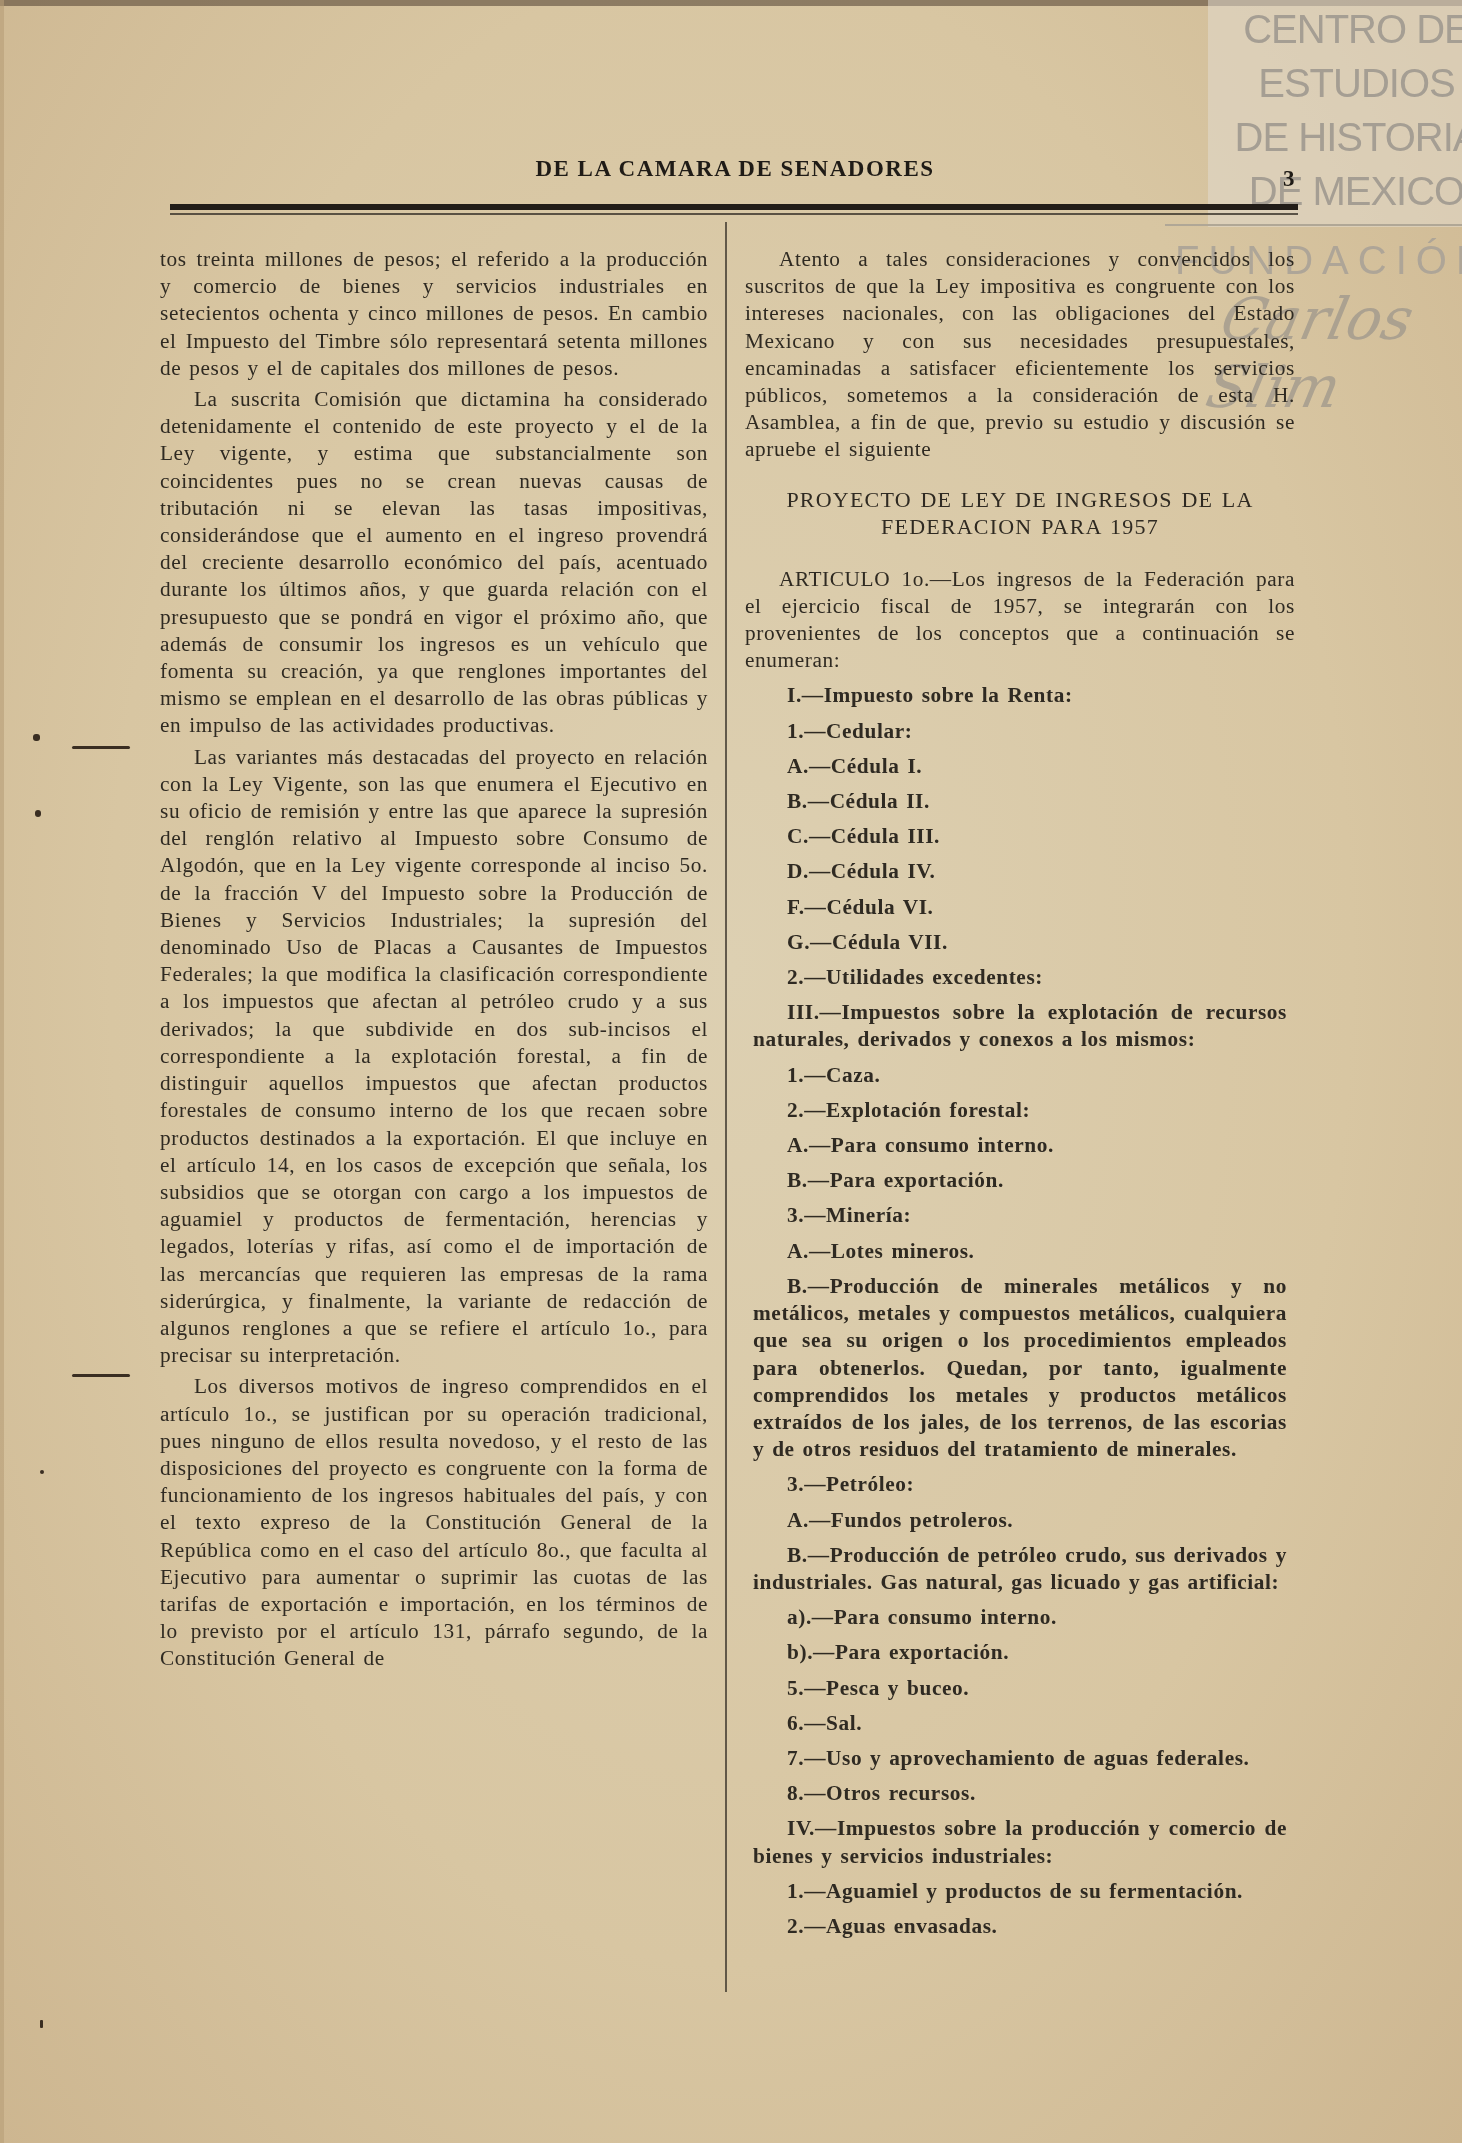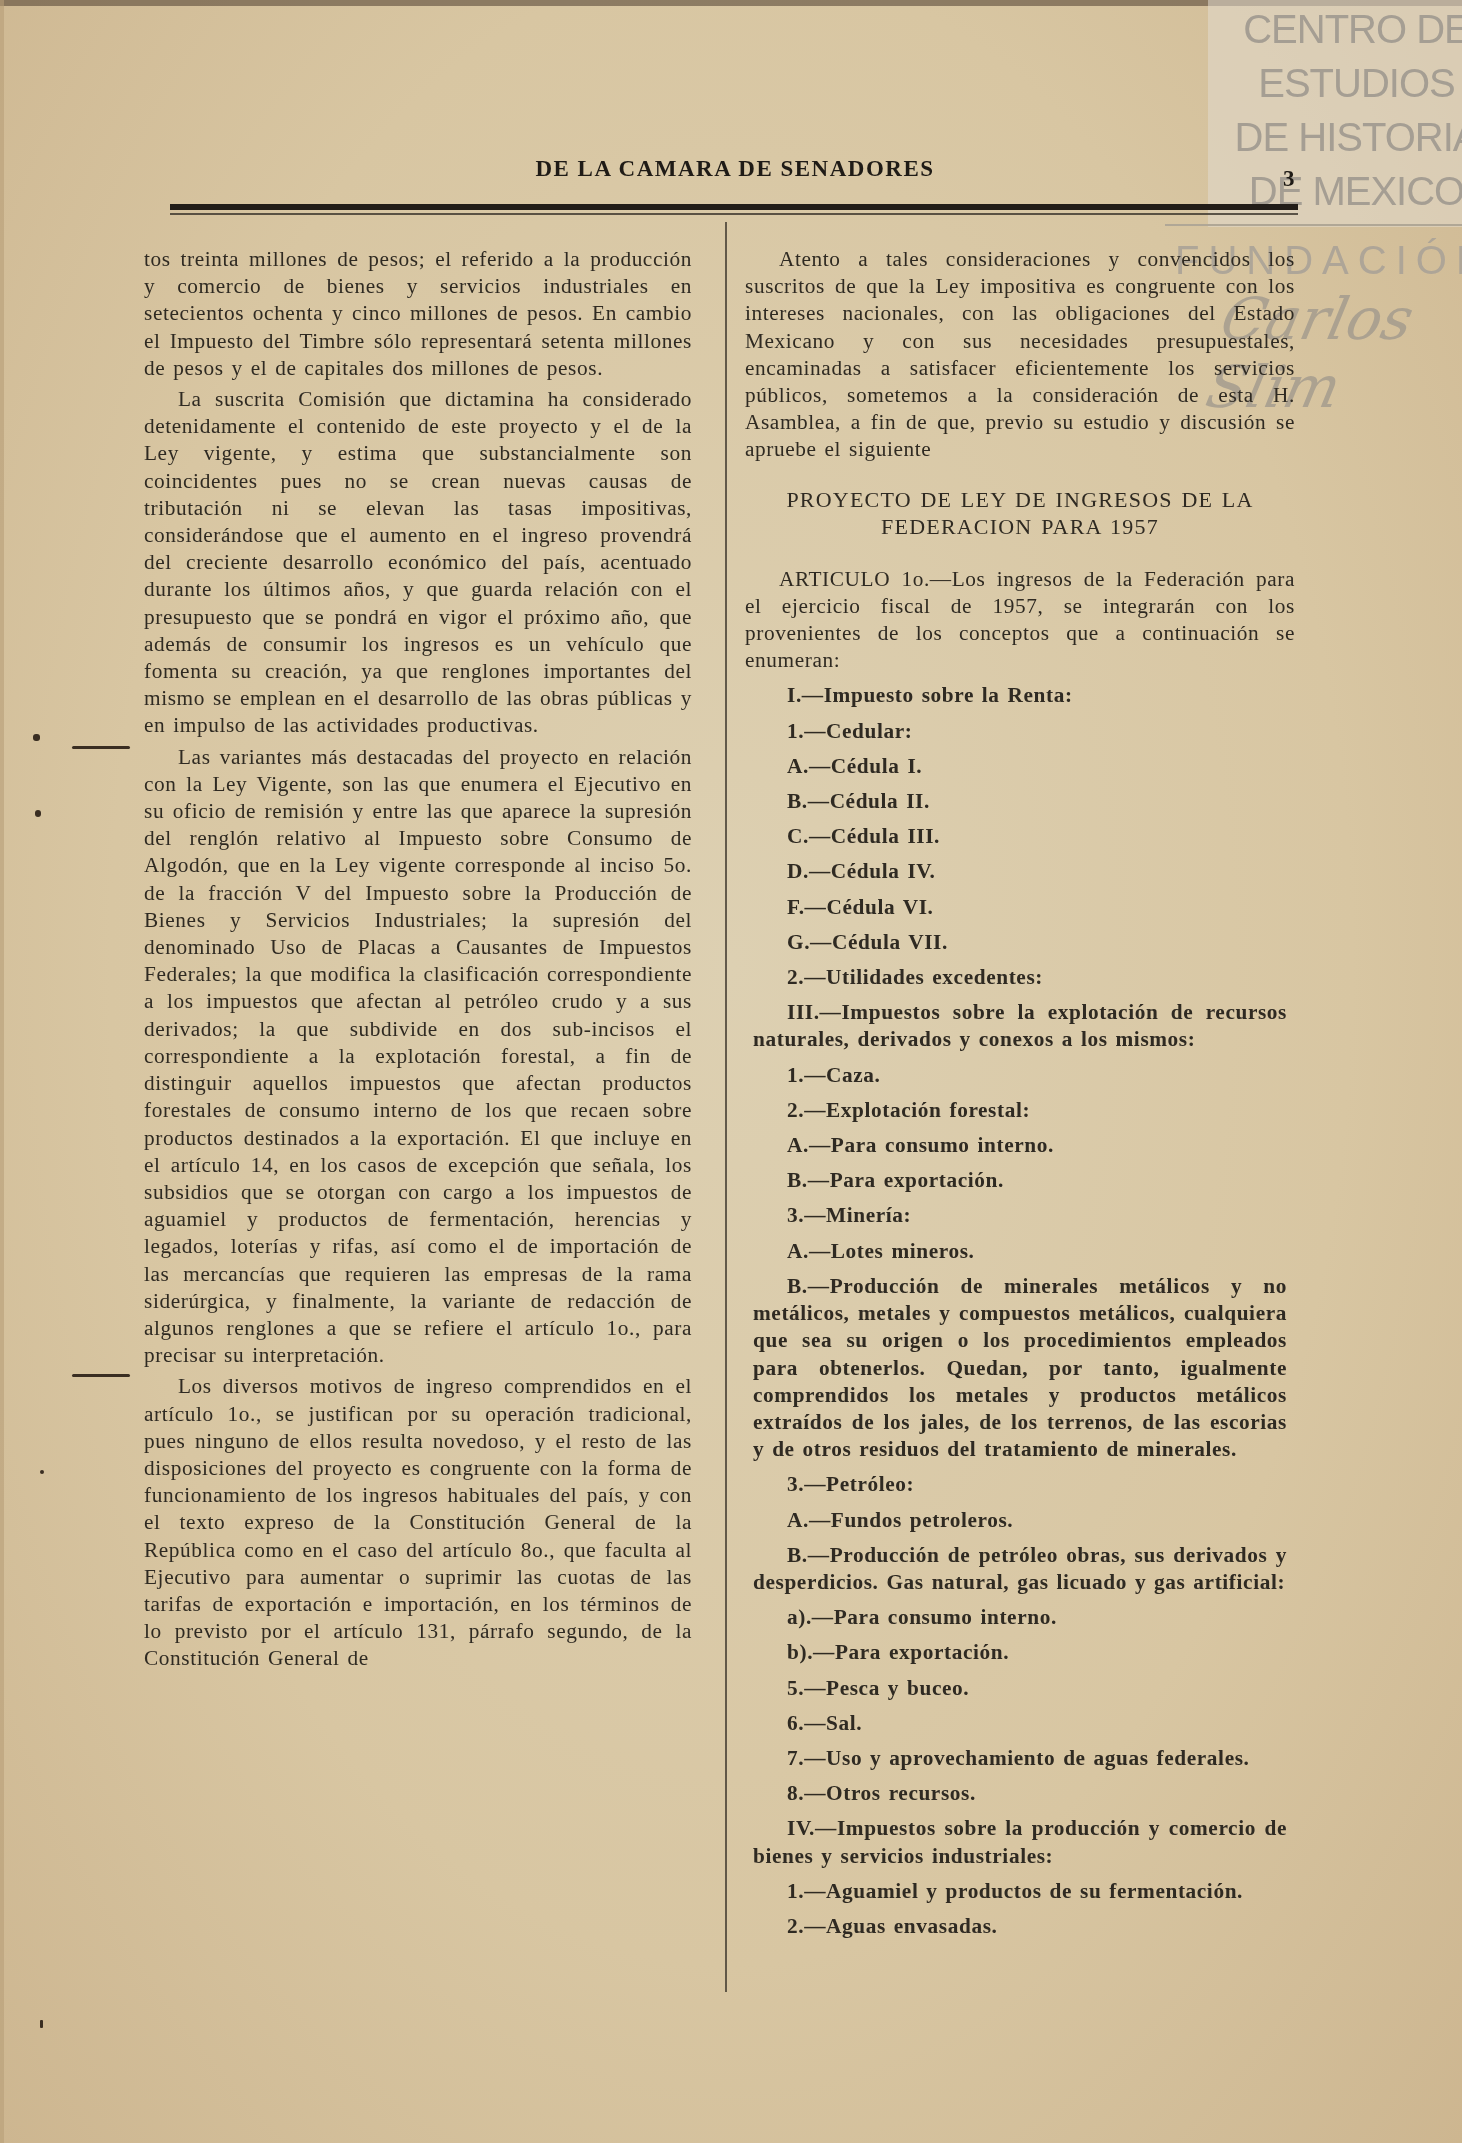--- a/index.html
+++ b/index.html
@@ -45,21 +45,21 @@
   }
   .head-rule-thick { position:absolute; left:170px; top:204px; width:1128px; height:6px; background:#221d18; }
   .head-rule-thin { position:absolute; left:170px; top:213px; width:1128px; height:2px; background:#3a332a; opacity:.8; }
   .column-divider { position:absolute; left:725px; top:222px; width:2px; height:1770px; background:#3a332a; opacity:.75; }
 
   .column {
     position:absolute; top:246px; width:548px;
     font-size:21.3px; line-height:27.2px; text-align:justify;
     letter-spacing: 0.6px; word-spacing: 2px;
   }
-  .col-left { left:144px; }
+  .col-left { left:160px; }
   .col-right { left:745px; width:550px; }
   .para { margin:0 0 4px 0; text-indent:34px; }
   .para.no-indent { text-indent:0; }
   .list-item { margin:8px; text-indent:34px;font-weight:bold; }
   .heading {
     text-align:center; margin:22px 0 26px 0; font-size:22px; line-height:27px; letter-spacing:1.2px;
     text-indent:0;
   }
 
   .mark { position:absolute; background:#3a2e22; }
@@ -116,21 +116,21 @@
       <p class="list-item">III.—Impuestos sobre la explotación de recursos naturales, derivados y conexos a los mismos:</p>
       <p class="list-item">1.—Caza.</p>
       <p class="list-item">2.—Explotación forestal:</p>
       <p class="list-item">A.—Para consumo interno.</p>
       <p class="list-item">B.—Para exportación.</p>
       <p class="list-item">3.—Minería:</p>
       <p class="list-item">A.—Lotes mineros.</p>
       <p class="list-item">B.—Producción de minerales metálicos y no metálicos, metales y compuestos metálicos, cualquiera que sea su origen o los procedimientos empleados para obtenerlos. Quedan, por tanto, igualmente comprendidos los metales y productos metálicos extraídos de los jales, de los terrenos, de las escorias y de otros residuos del tratamiento de minerales.</p>
       <p class="list-item">3.—Petróleo:</p>
       <p class="list-item">A.—Fundos petroleros.</p>
-      <p class="list-item">B.—Producción de petróleo obras, sus derivados y desperdicios. Gas natural, gas licuado y gas artificial:</p>
+      <p class="list-item">B.—Producción de petróleo crudo, sus derivados y industriales. Gas natural, gas licuado y gas artificial:</p>
       <p class="list-item">a).—Para consumo interno.</p>
       <p class="list-item">b).—Para exportación.</p>
       <p class="list-item">5.—Pesca y buceo.</p>
       <p class="list-item">6.—Sal.</p>
       <p class="list-item">7.—Uso y aprovechamiento de aguas federales.</p>
       <p class="list-item">8.—Otros recursos.</p>
       <p class="list-item">IV.—Impuestos sobre la producción y comercio de bienes y servicios industriales:</p>
       <p class="list-item">1.—Aguamiel y productos de su fermentación.</p>
       <p class="list-item">2.—Aguas envasadas.</p>
     </div>

